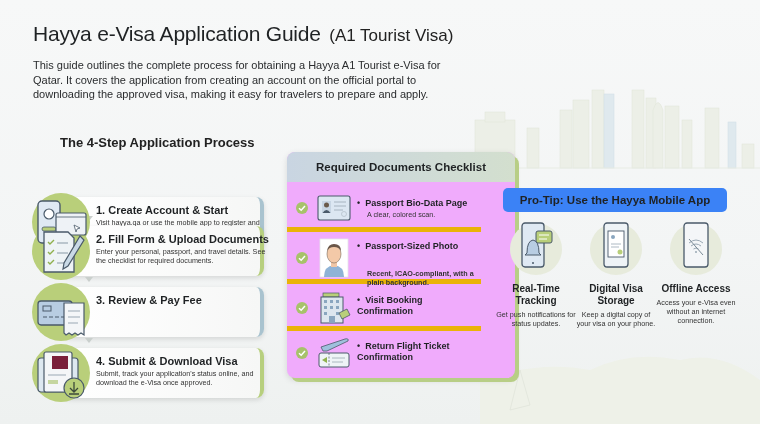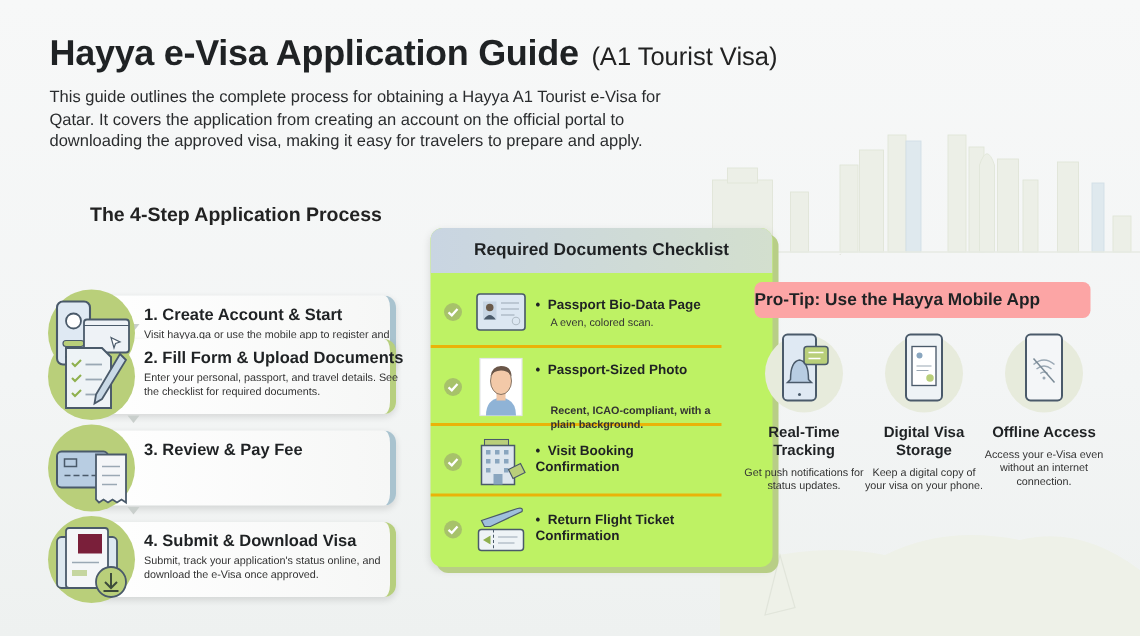--- a/index.html
+++ b/index.html
@@ -7,21 +7,21 @@
   body {
     font-family: "Liberation Sans", "DejaVu Sans", sans-serif;
     background: linear-gradient(180deg, #f7f8f8 0%, #f3f5f5 60%, #eef1f0 100%);
     color: #1d1f21;
     position: relative;
   }
   .bg-skyline { position: absolute; left: 470px; top: 40px; width: 290px; height: 130px; opacity: 0.9; }
   .bg-dunes { position: absolute; left: 480px; top: 350px; width: 280px; height: 74px; opacity: 0.9; }
 
   .title { position: absolute; left: 33px; top: 22px; white-space: nowrap; }
-  .title-main { font-size: 24px; font-weight: bold; color: #1f2224; letter-spacing: -0.2px; }
+  .title-main { font-size: 21px; font-weight: normal; color: #1f2224; letter-spacing: -0.2px; }
   .title-sub { font-size: 17px; font-weight: normal; color: #222; margin-left: 4px; }
   .intro { position: absolute; left: 33px; top: 58px; width: 420px; font-size: 11px; line-height: 14.5px; color: #2a2c2e; }
 
   .steps-heading { position: absolute; left: 60px; top: 135px; font-size: 13px; font-weight: bold; color: #222; }
 
   .step { position: absolute; left: 32px; width: 232px; height: 50px; }
   .step-card {
     position: absolute; left: 30px; top: 0; width: 202px; height: 50px;
     background: linear-gradient(90deg, #ffffff 0%, #f6f7f6 100%);
     border-radius: 8px;
@@ -33,43 +33,43 @@
     position: absolute; left: 0; top: -4px; width: 58px; height: 58px;
     border-radius: 50%; background: #b9cf7a; z-index: 2;
   }
   .step-icon { position: absolute; left: 2px; top: 0px; width: 56px; height: 56px; z-index: 3; }
   .step-title { position: absolute; left: 64px; top: 7px; font-size: 11px; font-weight: bold; color: #1f2224; white-space: nowrap; }
   .step-desc { position: absolute; left: 64px; top: 21px; width: 170px; font-size: 7.2px; line-height: 9px; color: #333; }
   .step-arrow { position: absolute; left: 53px; width: 0; height: 0; border-left: 4px solid transparent; border-right: 4px solid transparent; border-top: 5px solid #c9cfcc; }
 
   .checklist {
     position: absolute; left: 287px; top: 152px; width: 228px; height: 226px;
-    background: #bef264; border-radius: 8px;
+    background: #f0abfc; border-radius: 8px;
     box-shadow: 4px 4px 0 #b8ce86, 0 2px 6px rgba(0,0,0,0.12);
     overflow: hidden;
   }
   .checklist-header {
     height: 30px; background: linear-gradient(90deg, #c9d5e2 0%, #d3dfce 100%);
     font-size: 11.5px; font-weight: bold; color: #1f2224;
     text-align: center; line-height: 30px;
   }
-  .doc-item { position: absolute; left: 0; width: 194px; height: 48px; border-bottom: 2px solid #eab308; }
+  .doc-item { position: absolute; left: 0; width: 194px; height: 48px; border-bottom: 5px solid #eab308; }
   .doc-item.last { border-bottom: none; }
   .doc-check { position: absolute; left: 9px; top: 18px; width: 12px; height: 12px; border-radius: 50%; background: #a7c26a; }
   .doc-check svg { display: block; }
   .doc-icon { position: absolute; left: 28px; top: 6px; width: 38px; height: 36px; }
   .doc-title { position: absolute; left: 70px; font-size: 9px; font-weight: bold; color: #1f2224; line-height: 11px; }
   .doc-title::before { content: "•"; margin-right: 5px; }
   .doc-desc { position: absolute; left: 80px; font-size: 7.2px; color: #333; line-height: 9px; width: 110px; }
 
   .protip {
     position: absolute; left: 503px; top: 188px; width: 224px; height: 24px;
-    background: #fca5a5; border-radius: 5px;
+    background: #3b82f6; border-radius: 5px;
     font-size: 11.5px; font-weight: bold; color: #1f2224;
-    text-align: left; line-height: 24px;
+    text-align: center; line-height: 24px;
   }
   .feature { position: absolute; top: 223px; width: 80px; text-align: center; }
   .feature-circle { position: relative; margin: 0 auto; width: 52px; height: 52px; border-radius: 50%; background: #e7ebdc; }
   .feature-icon { position: absolute; left: 8px; top: -4px; width: 36px; height: 56px; }
   .feature-title { margin-top: 8px; font-size: 10px; font-weight: bold; color: #1f2224; line-height: 12px; }
   .feature-desc { margin-top: 3px; font-size: 7.2px; color: #333; line-height: 9px; }
 </style>
 </head>
 <body>
 
@@ -192,21 +192,21 @@
       <rect x="3" y="6" width="32" height="24" rx="2" fill="#dce7f2" stroke="#4a5a6a" stroke-width="1.1"></rect>
       <rect x="7" y="11" width="9" height="12" fill="#c7d5e3"></rect>
       <circle cx="11.5" cy="15" r="2.5" fill="#6a5a4a"></circle>
       <path d="M7.5 23 Q11.5 17 15.5 23 Z" fill="#4a5a6a"></path>
       <line x1="19" y1="12" x2="31" y2="12" stroke="#9aa8b4" stroke-width="0.8"></line>
       <line x1="19" y1="16" x2="31" y2="16" stroke="#9aa8b4" stroke-width="0.8"></line>
       <line x1="19" y1="20" x2="28" y2="20" stroke="#9aa8b4" stroke-width="0.8"></line>
       <circle cx="29" cy="24" r="2.5" fill="none" stroke="#b0bcc6" stroke-width="0.7"></circle>
     </svg>
     <div class="doc-title" style="top:14px;">Passport Bio-Data Page</div>
-    <div class="doc-desc" style="top:26px;">A even, colored scan.</div>
+    <div class="doc-desc" style="top:26px;">A clear, colored scan.</div>
   </div>
 
   <div class="doc-item" style="top:80px;height:52px;">
     <div class="doc-check" style="top:20px;">
       <svg width="12" height="12" viewBox="0 0 12 12">
           <path d="M3 6.2 L5.2 8.2 L9 4" fill="none" stroke="#fff" stroke-width="1.5"></path>
         </svg>
     </div>
     <svg class="doc-icon" style="top:6px;height:40px;" viewBox="0 0 38 40">
       <rect x="5" y="1" width="28" height="38" fill="#ffffff" stroke="#e4e6e8" stroke-width="0.8"></rect>

